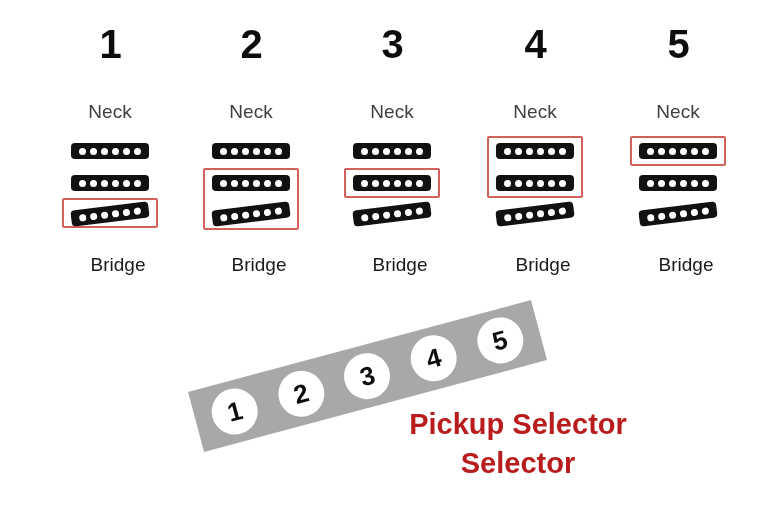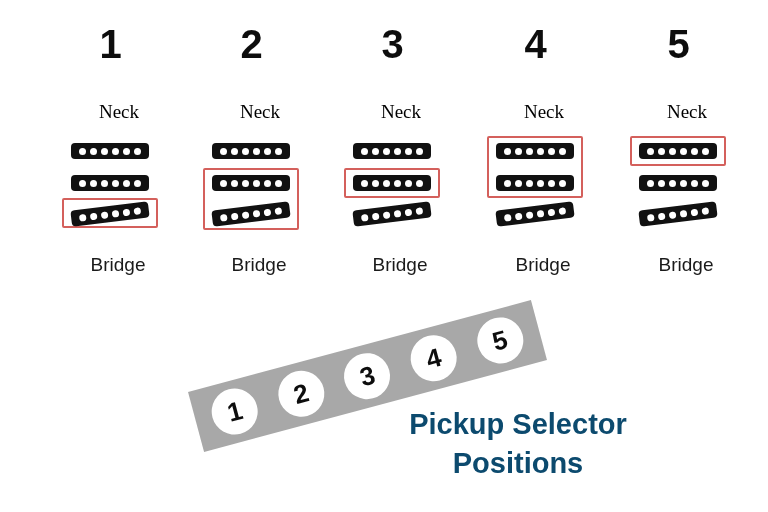--- a/index.html
+++ b/index.html
@@ -46,26 +46,25 @@
     font-size: 40px;
     font-weight: bold;
     color: #0d0d0d;
     letter-spacing: -1px;
     line-height: 1;
   }
 
   .label-neck {
     position: absolute;
     top: 102px;
-    left: 9px;
+    left: 0;
     width: 100%;
     font-size: 19px;
-    color: #000000;
+    color: #404040;
     line-height: 1;
-    font-family: Liberation Serif, serif;
   }
 
   .label-bridge {
     position: absolute;
     top: 255px;
     left: 8px;
     width: 100%;
     font-size: 19px;
     color: #1a1a1a;
     line-height: 1;
@@ -175,21 +174,21 @@
   }
 
   .caption {
     position: absolute;
     right: 40px;
     top: 105px;
     width: 420px;
     text-align: center;
     font-size: 29px;
     font-weight: bold;
-    color: #0c4a6e;
+    color: #b91c1c;
     line-height: 1.35;
   }
   .caption-line { display: block; }
 </style>
 </head>
 <body>
 
 <div id="diagram">
 
   <div class="columns">
@@ -365,17 +364,17 @@
     <div class="selector-bar">
       <div class="sel-pos">1</div>
       <div class="sel-pos">2</div>
       <div class="sel-pos">3</div>
       <div class="sel-pos">4</div>
       <div class="sel-pos">5</div>
     </div>
 
     <div class="caption">
       <span class="caption-line">Pickup Selector</span>
-      <span class="caption-line">Positions</span>
+      <span class="caption-line">Selector</span>
     </div>
   </div>
 
 </div>
 
 </body></html>

